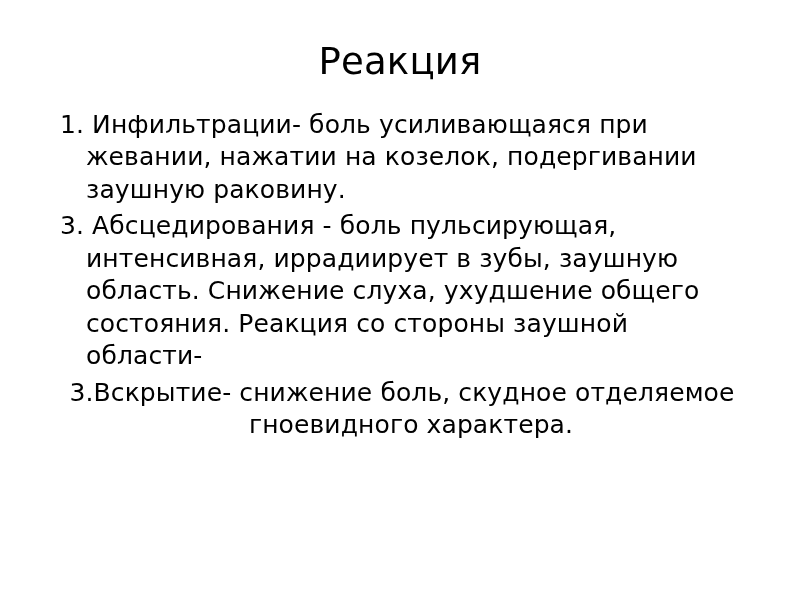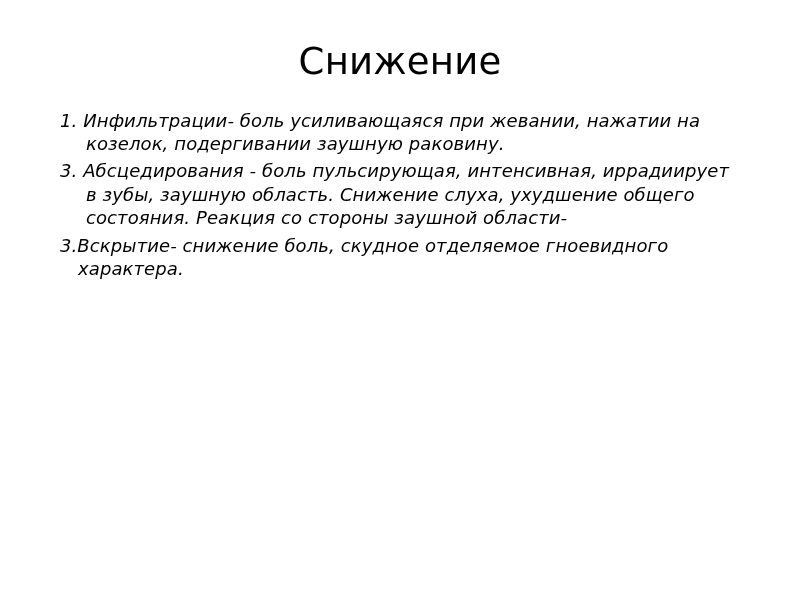--- a/index.html
+++ b/index.html
@@ -28,39 +28,39 @@
     font-weight: normal;
     line-height: 1.1;
     letter-spacing: 0.2px;
   }
   .slide-body {
     margin: 0;
     padding: 26px 56px 0 60px;
     list-style: none;
   }
   .body-item {
-    font-size: 18px;
+    font-size: 25px;
     line-height: 1.30;
     margin: 0 0 4px 0;
     padding-left: 26px;
     text-indent: -26px;
     letter-spacing: 0.1px;
-    font-style: italic;
   }
   .body-item.tight {
     padding-left: 18px;
     text-indent: -18px;
+    text-align: center;
   }
 </style>
 </head>
 <body>
 
 <div class="slide">
 
-  <h1 class="slide-title">Снижение</h1>
+  <h1 class="slide-title">Реакция</h1>
 
   <ul class="slide-body">
     <li class="body-item">1. Инфильтрации- боль усиливающаяся при жевании, нажатии на козелок, подергивании заушную раковину.</li>
     <li class="body-item">3. Абсцедирования - боль пульсирующая, интенсивная, иррадиирует в зубы, заушную область. Снижение слуха, ухудшение общего состояния. Реакция со стороны заушной области-</li>
     <li class="body-item tight">3.Вскрытие- снижение боль, скудное отделяемое гноевидного характера.</li>
   </ul>
 
 </div>
 
 </body></html>

